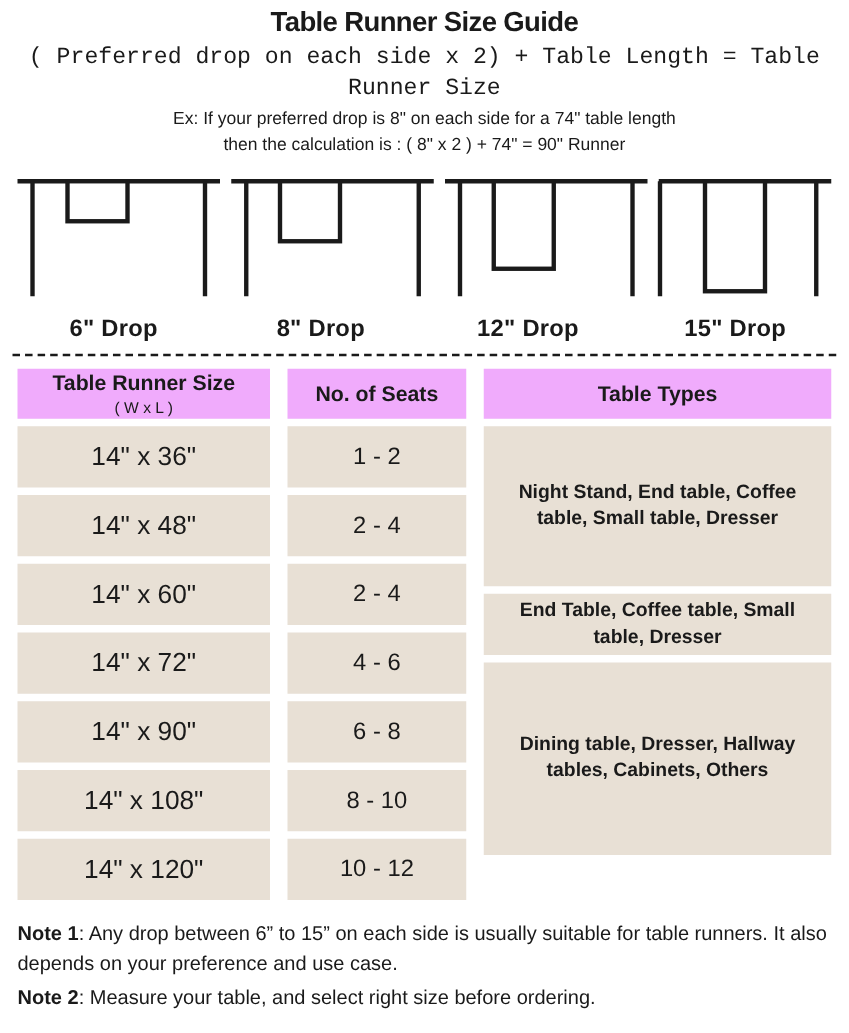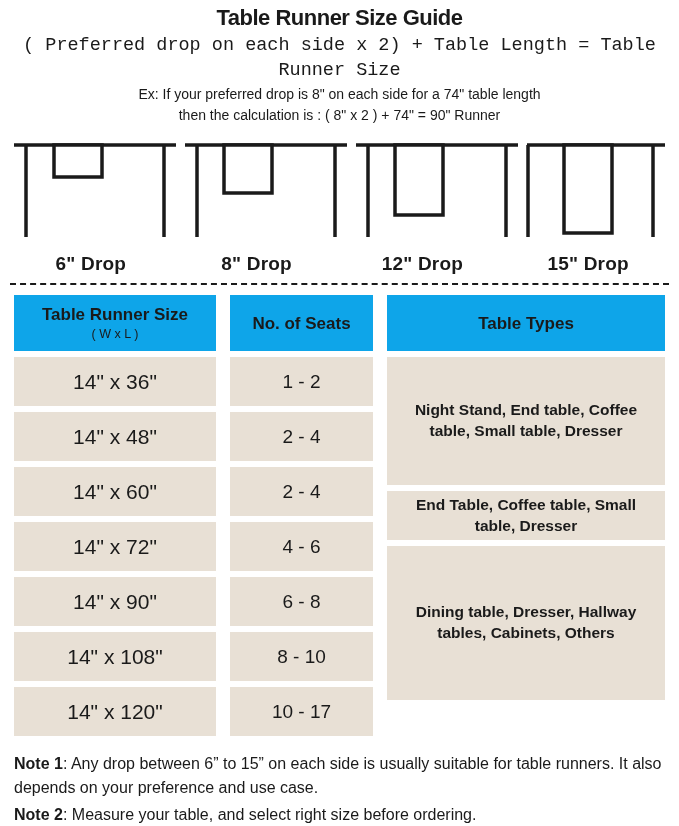--- a/index.html
+++ b/index.html
@@ -82,24 +82,24 @@
     background: #e8e0d5;
     text-align: center;
     display: flex;
     flex-direction: column;
     align-items: center;
     justify-content: center;
     box-sizing: border-box;
     margin-bottom: 6px;
   }
   .head-cell {
-    background: #0ea5e9;
+    background: #f0abfc;
     font-size: 17px;
     font-weight: bold;
-    height: 56px;
+    height: 40px;
     line-height: 1.15;
   }
   .head-cell .sub {
     font-size: 12.5px;
     font-weight: normal;
     margin-top: 2px;
   }
   .size-cell {
     font-size: 21px;
     height: 49px;
@@ -189,21 +189,21 @@
     <div class="col-seats">
       <div class="cell head-cell">
         <span>No. of Seats</span>
       </div>
       <div class="cell seats-cell">1 - 2</div>
       <div class="cell seats-cell">2 - 4</div>
       <div class="cell seats-cell">2 - 4</div>
       <div class="cell seats-cell">4 - 6</div>
       <div class="cell seats-cell">6 - 8</div>
       <div class="cell seats-cell">8 - 10</div>
-      <div class="cell seats-cell">10 - 17</div>
+      <div class="cell seats-cell">10 - 12</div>
     </div>
 
     <div class="col-types">
       <div class="cell head-cell">
         <span>Table Types</span>
       </div>
       <div class="cell type-cell" style="height:128px">Night Stand, End table, Coffee table, Small table, Dresser</div>
       <div class="cell type-cell" style="height:49px">End Table, Coffee table, Small table, Dresser</div>
       <div class="cell type-cell" style="height:154px">Dining table, Dresser, Hallway tables, Cabinets, Others</div>
     </div>

